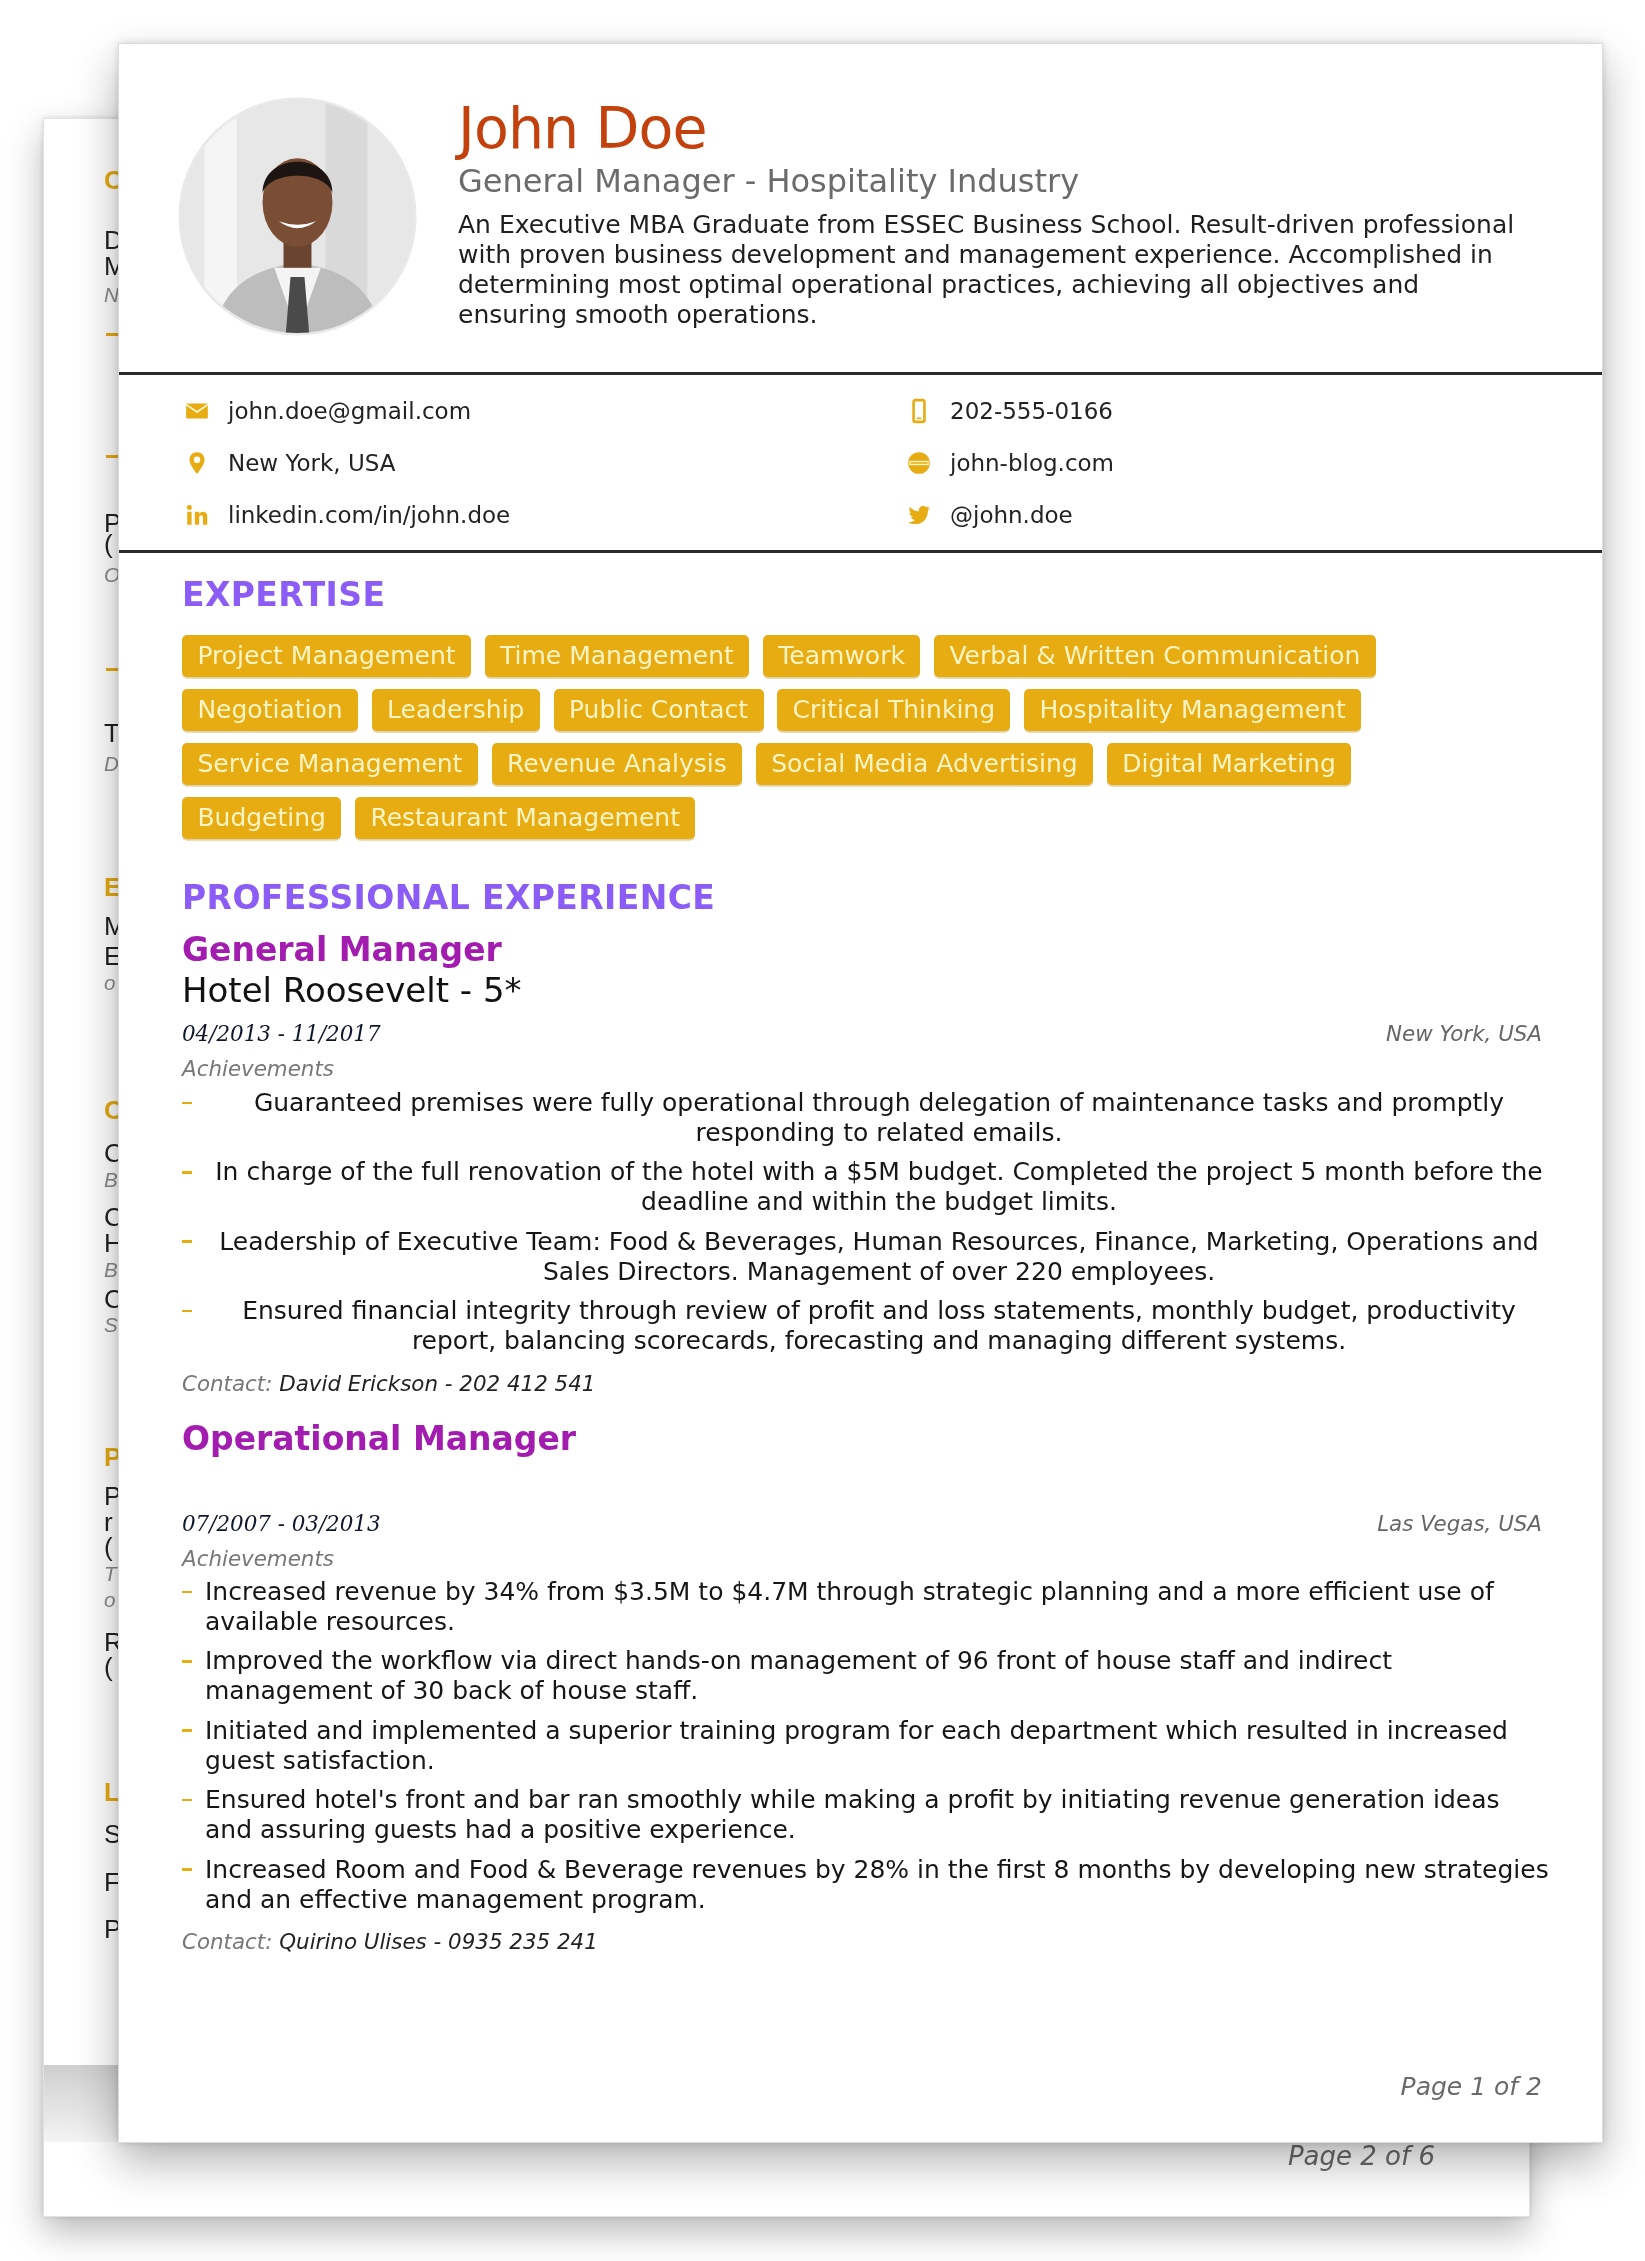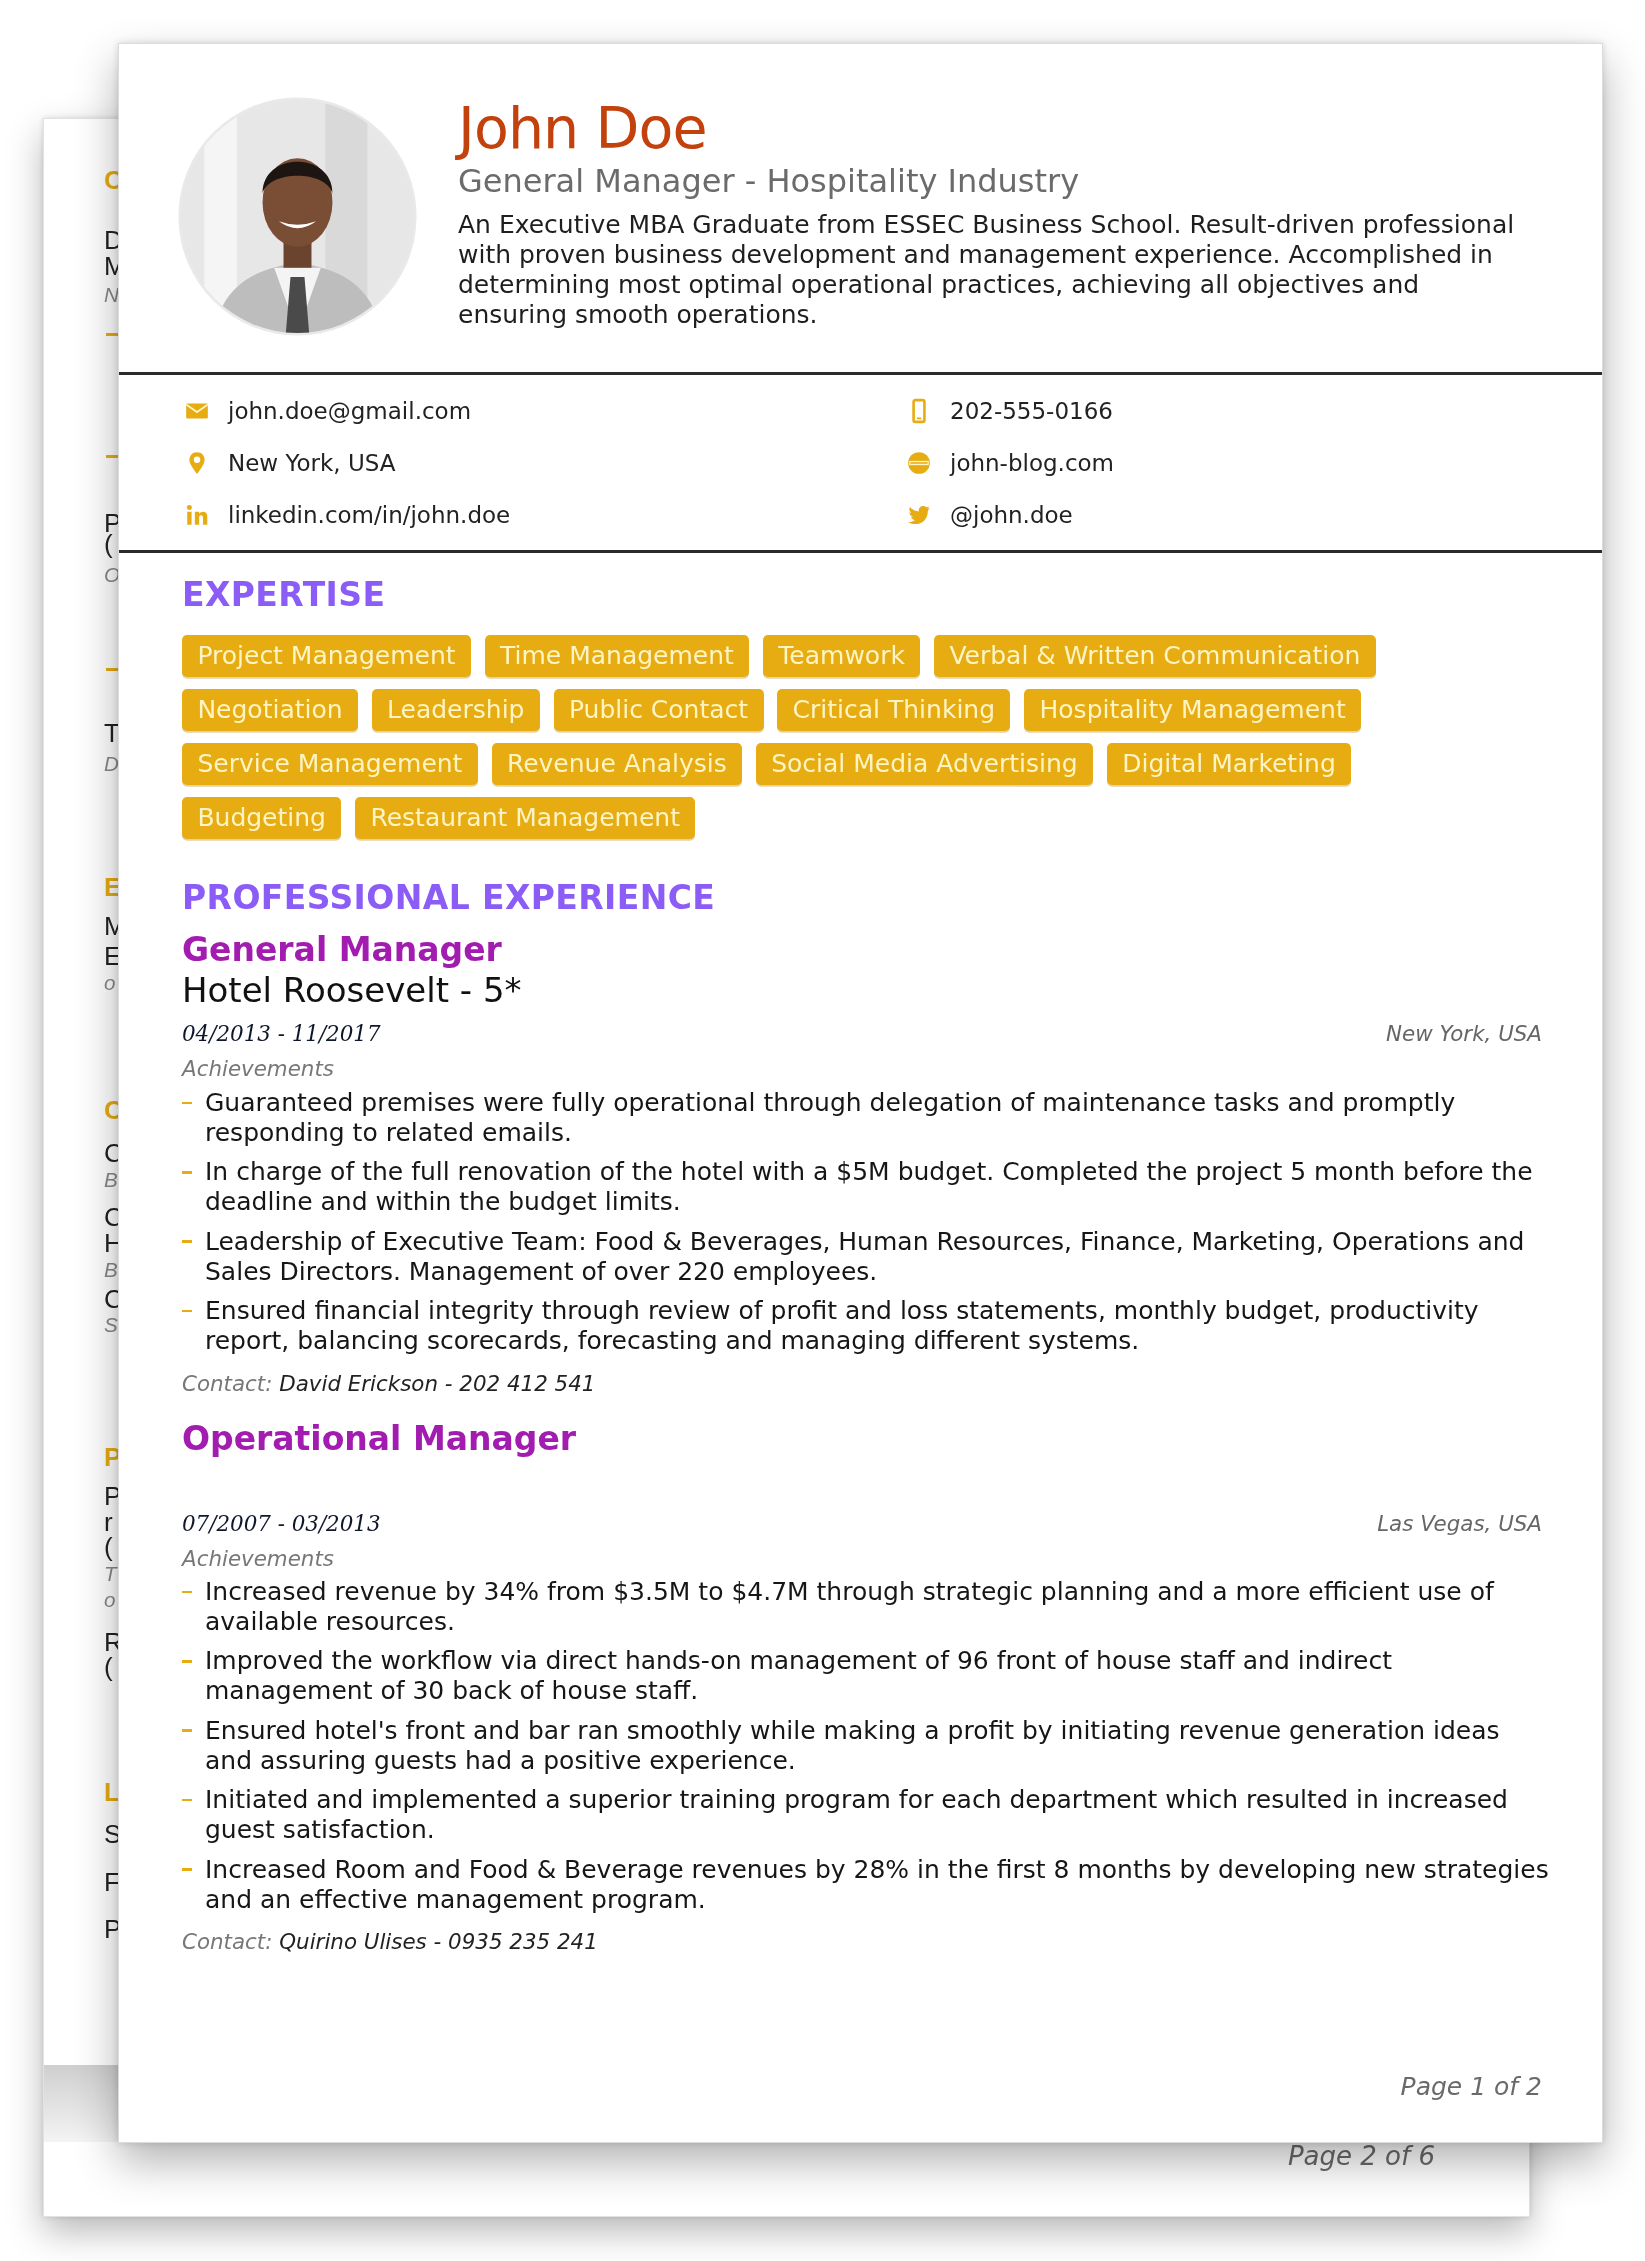--- a/index.html
+++ b/index.html
@@ -247,40 +247,40 @@
       <span class="tag">Restaurant Management</span>
     </div>
 
   <div class="section-title" style="top:834px;">PROFESSIONAL EXPERIENCE</div>
 
   <div class="job-title" style="top:886px;">General Manager</div>
   <div class="job-company" style="top:926px;">Hotel Roosevelt - 5*</div>
   <div class="job-dates" style="top:976px;">04/2013 - 11/2017</div>
   <div class="job-loc" style="top:976px;">New York, USA</div>
   <div class="job-ach" style="top:1011px;">Achievements</div>
-  <ul class="bullets" style="top:1044px;" id="bullets0">
+  <ul class="bullets" style="top:1044px;text-align:center;" id="bullets0">
       <li><span class="dash"></span><span>Guaranteed premises were fully operational through delegation of maintenance tasks and promptly responding to related emails.</span></li>
       <li><span class="dash"></span><span>In charge of the full renovation of the hotel with a $5M budget. Completed the project 5 month before the deadline and within the budget limits.</span></li>
       <li><span class="dash"></span><span>Leadership of Executive Team: Food &amp; Beverages, Human Resources, Finance, Marketing, Operations and Sales Directors. Management of over 220 employees.</span></li>
       <li><span class="dash"></span><span>Ensured financial integrity through review of profit and loss statements, monthly budget, productivity report, balancing scorecards, forecasting and managing different systems.</span></li>
     </ul>
   <div class="job-contact" style="top:1326px;">
     <span>Contact:</span>
     <span class="who">David Erickson - 202 412 541</span>
   </div>
 
   <div class="job-title" style="top:1375px;">Operational Manager</div>
   <div class="job-dates" style="top:1466px;">07/2007 - 03/2013</div>
   <div class="job-loc" style="top:1466px;">Las Vegas, USA</div>
   <div class="job-ach" style="top:1501px;">Achievements</div>
   <ul class="bullets" style="top:1533px;" id="bullets1">
       <li><span class="dash"></span><span>Increased revenue by 34% from $3.5M to $4.7M through strategic planning and a more efficient use of available resources.</span></li>
       <li><span class="dash"></span><span>Improved the workflow via direct hands-on management of 96 front of house staff and indirect management of 30 back of house staff.</span></li>
+      <li><span class="dash"></span><span>Initiated and implemented a superior training program for each department which resulted in increased guest satisfaction.</span></li>
       <li><span class="dash"></span><span>Ensured hotel's front and bar ran smoothly while making a profit by initiating revenue generation ideas and assuring guests had a positive experience.</span></li>
-      <li><span class="dash"></span><span>Initiated and implemented a superior training program for each department which resulted in increased guest satisfaction.</span></li>
       <li><span class="dash"></span><span>Increased Room and Food &amp; Beverage revenues by 28% in the first 8 months by developing new strategies and an effective management program.</span></li>
     </ul>
   <div class="job-contact" style="top:1884px;">
     <span>Contact:</span>
     <span class="who">Quirino Ulises - 0935 235 241</span>
   </div>
 
   <div class="page1-footer">Page 1 of 2</div>
 </div>
 

